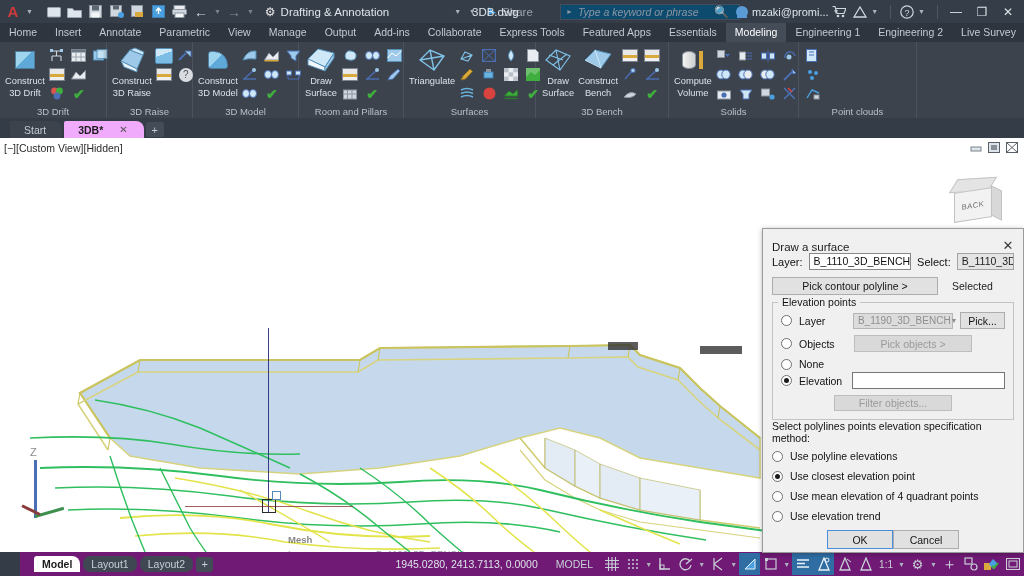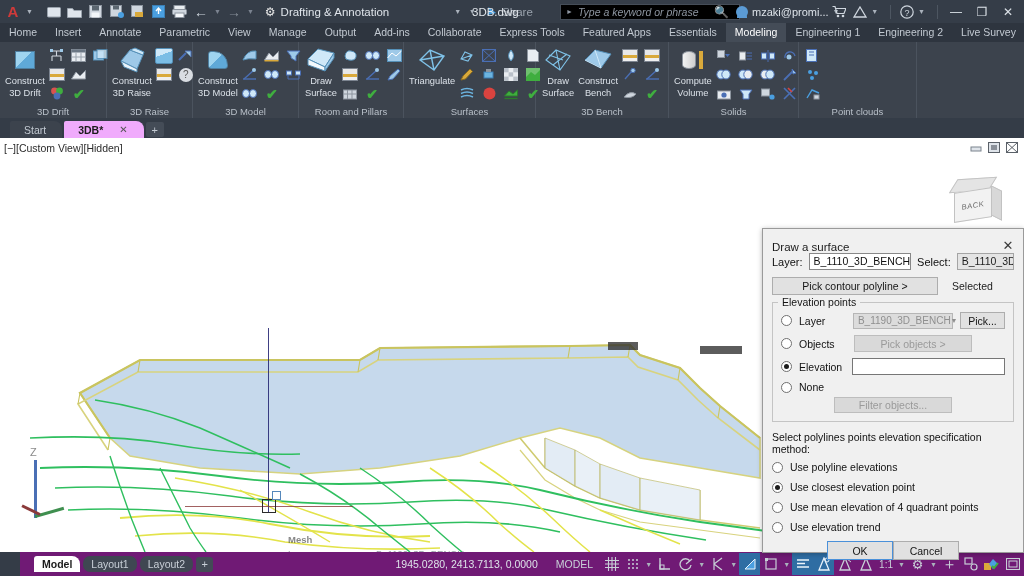--- a/index.html
+++ b/index.html
@@ -29,21 +29,21 @@
   .ws-gear { color: #e8e8e8; font-size: 12px; }
   .ws-name { font-size: 11.5px; color: #dfe4ea; }
   .ws-dd { margin-left: 60px; font-size: 7px; color: #aab2bc; }
   .ws-dd2 { font-size: 8px; color: #aab2bc; margin-left: 4px; }
   .share { display: flex; align-items: center; gap: 5px; padding-left: 12px; }
   .share-ico { color: #4a9fe0; font-size: 13px; transform: rotate(12deg); }
   .share-txt { color: #9aa3ad; font-size: 11.5px; }
   .doc-title { position: absolute; left: 472px; font-size: 11.5px; color: #e2e7ec; }
   .search-wrap {
     position: absolute; left: 560px; display: flex; align-items: center;
-    width: 180px; height: 16px; background: #000000; border: 1px solid #454d58;
+    width: 180px; height: 16px; background: #0c4a6e; border: 1px solid #454d58;
   }
   .search-arrow { font-size: 7px; color: #8e96a1; padding: 0 5px; }
   .search-ph { font-size: 10.5px; font-style: italic; color: #8e96a1; }
   .search-ico { position: absolute; left: 714px; font-size: 12px; color: #c9d0d8; }
   .user-wrap { position: absolute; left: 736px; display: flex; align-items: center; gap: 4px; }
   .avatar { width: 12px; height: 12px; border-radius: 50%; background: #5b9bd5; position: relative; }
   .avatar::after { content:""; position:absolute; bottom:0; left:1px; width:10px; height:6px; border-radius:5px 5px 0 0; background:#5b9bd5; }
   .user-name { font-size: 11px; color: #dde3e9; }
   .tb-right { position: absolute; right: 4px; display: flex; align-items: center; gap: 2px; }
   .tb-ico { width: 19px; height: 18px; display: flex; align-items: center; justify-content: center; font-size: 12px; color: #cfd6de; }
@@ -198,21 +198,21 @@
   .ddl-dis {
     width: 100px; height: 16px; background: #dcdcdc; border: 1px solid #b6b6b6;
     font-size: 10px; color: #8f8f8f; padding-left: 4px; line-height: 14px;
     display: flex; align-items: center;
   }
   .ddl-dis .car { margin-left: auto; font-size: 7px; padding-right: 3px; }
   .btn-pick { width: 46px; height: 17px; }
   .btn-pickobj { width: 118px; height: 17px; }
   .inp-elev { width: 158px; height: 17px; background: #ffffff; border: 1px solid #767676; }
   .btn-filter { width: 118px; height: 16px; margin: 4px auto 0 auto; }
-  .method { margin-top: 9px; }
+  .method { }
   .m-title { font-size: 10.5px; color: #111; margin-bottom: 6px; }
   .mrow { display: flex; align-items: center; gap: 7px; margin-bottom: 8px; }
   .mlbl { font-size: 10.5px; color: #111; }
   .dlg-foot { display: flex; justify-content: center; margin-top: 6px; }
   .btn-ok { width: 66px; height: 19px; border: 1px solid #4a90d9; }
   .btn-cancel { width: 66px; height: 19px; }
 </style>
 </head>
 <body>
 
@@ -1033,31 +1033,31 @@
           </span>
           <span class="btn btn-pick">Pick...</span>
         </div>
 
         <div class="rrow">
           <span class="radio"></span>
           <span class="rlbl">Objects</span>
           <span class="btn btn-pickobj dis">Pick objects &gt;</span>
         </div>
 
+        <div class="rrow" style="margin-bottom:2px;">
+          <span class="radio"></span>
+          <span class="rlbl">None</span>
+        </div>
+
         <div class="rrow">
           <span class="radio on"></span>
           <span class="rlbl">Elevation</span>
           <span class="inp-elev"></span>
         </div>
 
-        <div class="rrow" style="margin-bottom:2px;">
-          <span class="radio"></span>
-          <span class="rlbl">None</span>
-        </div>
-
         <div class="btn btn-filter dis">Filter objects...</div>
       </div>
 
       <div class="method">
         <div class="m-title">Select polylines points elevation specification method:</div>
 
         <div class="mrow">
           <span class="radio"></span>
           <span class="mlbl">Use polyline elevations</span>
         </div>

